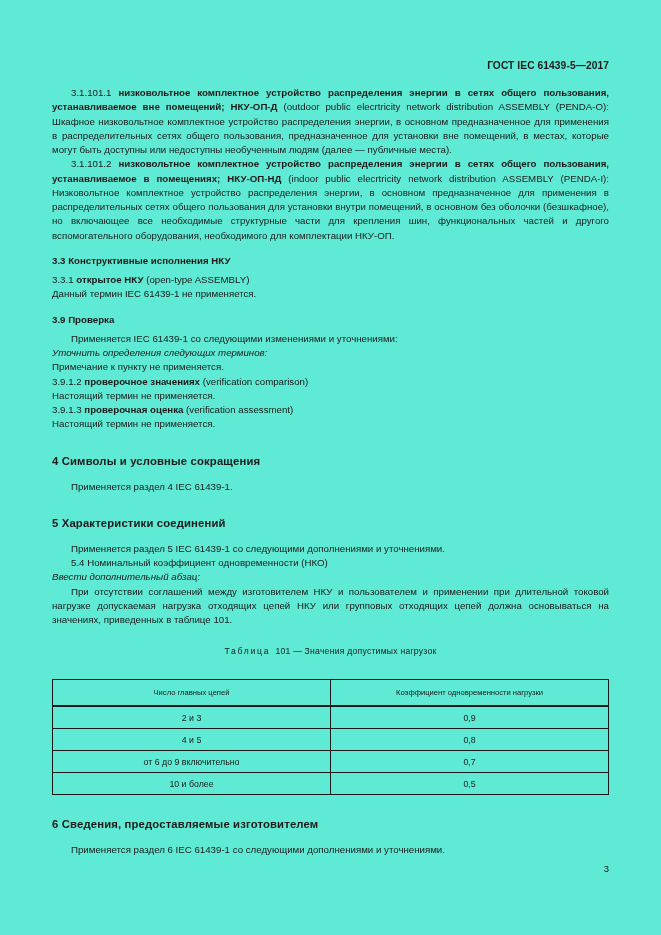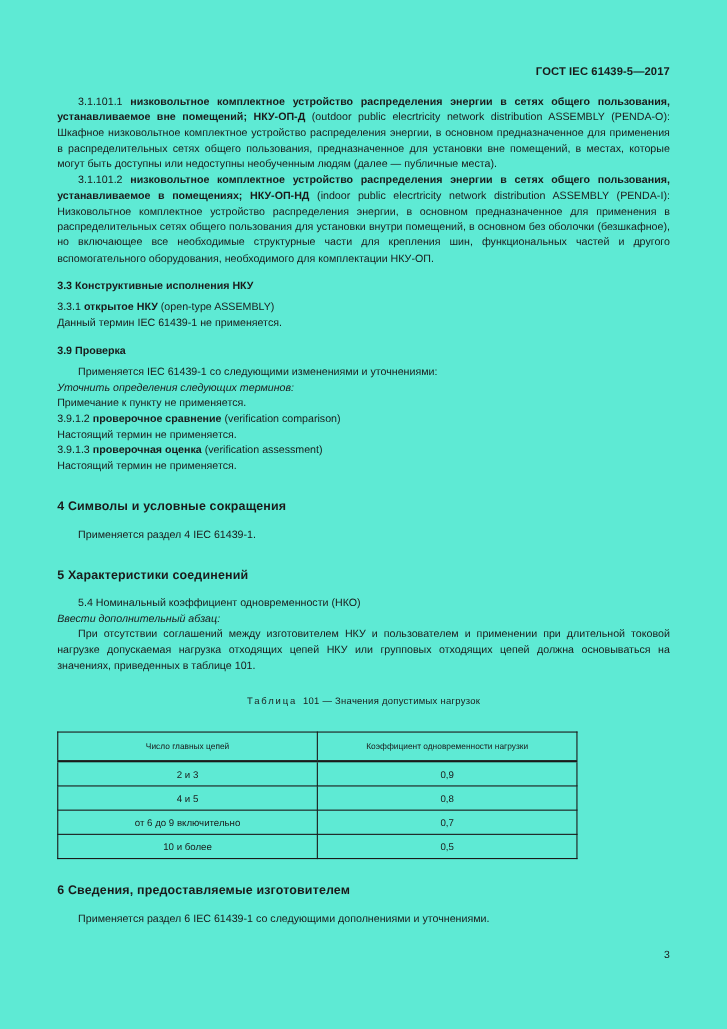--- a/index.html
+++ b/index.html
@@ -70,21 +70,21 @@
   .tbl-caption {
     font-size: 8.6px;
     letter-spacing: 0.25px;
     margin: 0 0 22px 0;
     line-height: 12px;
     text-align: center;
   }
   .tbl-caption .sp { letter-spacing: 1.7px; }
   table.data {
     border-collapse: collapse;
-    width: 473px;
+    width: 557px;
     table-layout: fixed;
   }
   table.data td, table.data th {
     border: 1px solid #1a1a1a;
     text-align: center;
     font-weight: normal;
     padding: 0;
     height: 21px;
     vertical-align: middle;
   }
@@ -132,40 +132,41 @@
 
     <h3 class="sub">3.9  Проверка</h3>
 
     <div class="gap-s"></div>
 
     <p class="indent">Применяется IEC 61439-1 со следующими изменениями и уточнениями:</p>
     <p class="i">Уточнить определения следующих терминов:</p>
 
     <p>Примечание к пункту не применяется.</p>
 
-    <p><span>3.9.1.2</span> <span class="b">проверочное сравнение</span><span> (verification comparison)</span></p>
+    <p><span>3.9.1.2</span> <span class="b">проверочное значениях</span><span> (verification comparison)</span></p>
     <p>Настоящий термин не применяется.</p>
 
     <p><span>3.9.1.3</span> <span class="b">проверочная оценка</span><span> (verification assessment)</span></p>
     <p>Настоящий термин не применяется.</p>
 
     <div class="gap-xl"></div>
 
     <h2 class="sec">4  Символы и условные сокращения</h2>
 
     <div class="gap-m"></div>
 
     <p class="indent">Применяется раздел 4 IEC 61439-1.</p>
 
     <div class="gap-xl"></div>
 
     <h2 class="sec">5  Характеристики соединений</h2>
 
     <div class="gap-m"></div>
 
+    <p class="indent">Применяется раздел 5 IEC 61439-1 со следующими дополнениями и уточнениями.</p>
     <p class="indent">5.4  Номинальный коэффициент одновременности (НКО)</p>
     <p class="i">Ввести дополнительный абзац:</p>
     <p class="indent">При отсутствии соглашений между изготовителем НКУ и пользователем и применении при длительной токовой нагрузке допускаемая нагрузка отходящих цепей НКУ или групповых отходящих цепей должна основываться на значениях, приведенных в таблице 101.</p>
 
     <div class="gap-l"></div>
 
     <div class="tbl-caption"><span class="sp">Таблица</span>&nbsp;&nbsp;<span>101</span><span> — Значения допустимых нагрузок</span></div>
 
     <table class="data">
       <thead>

